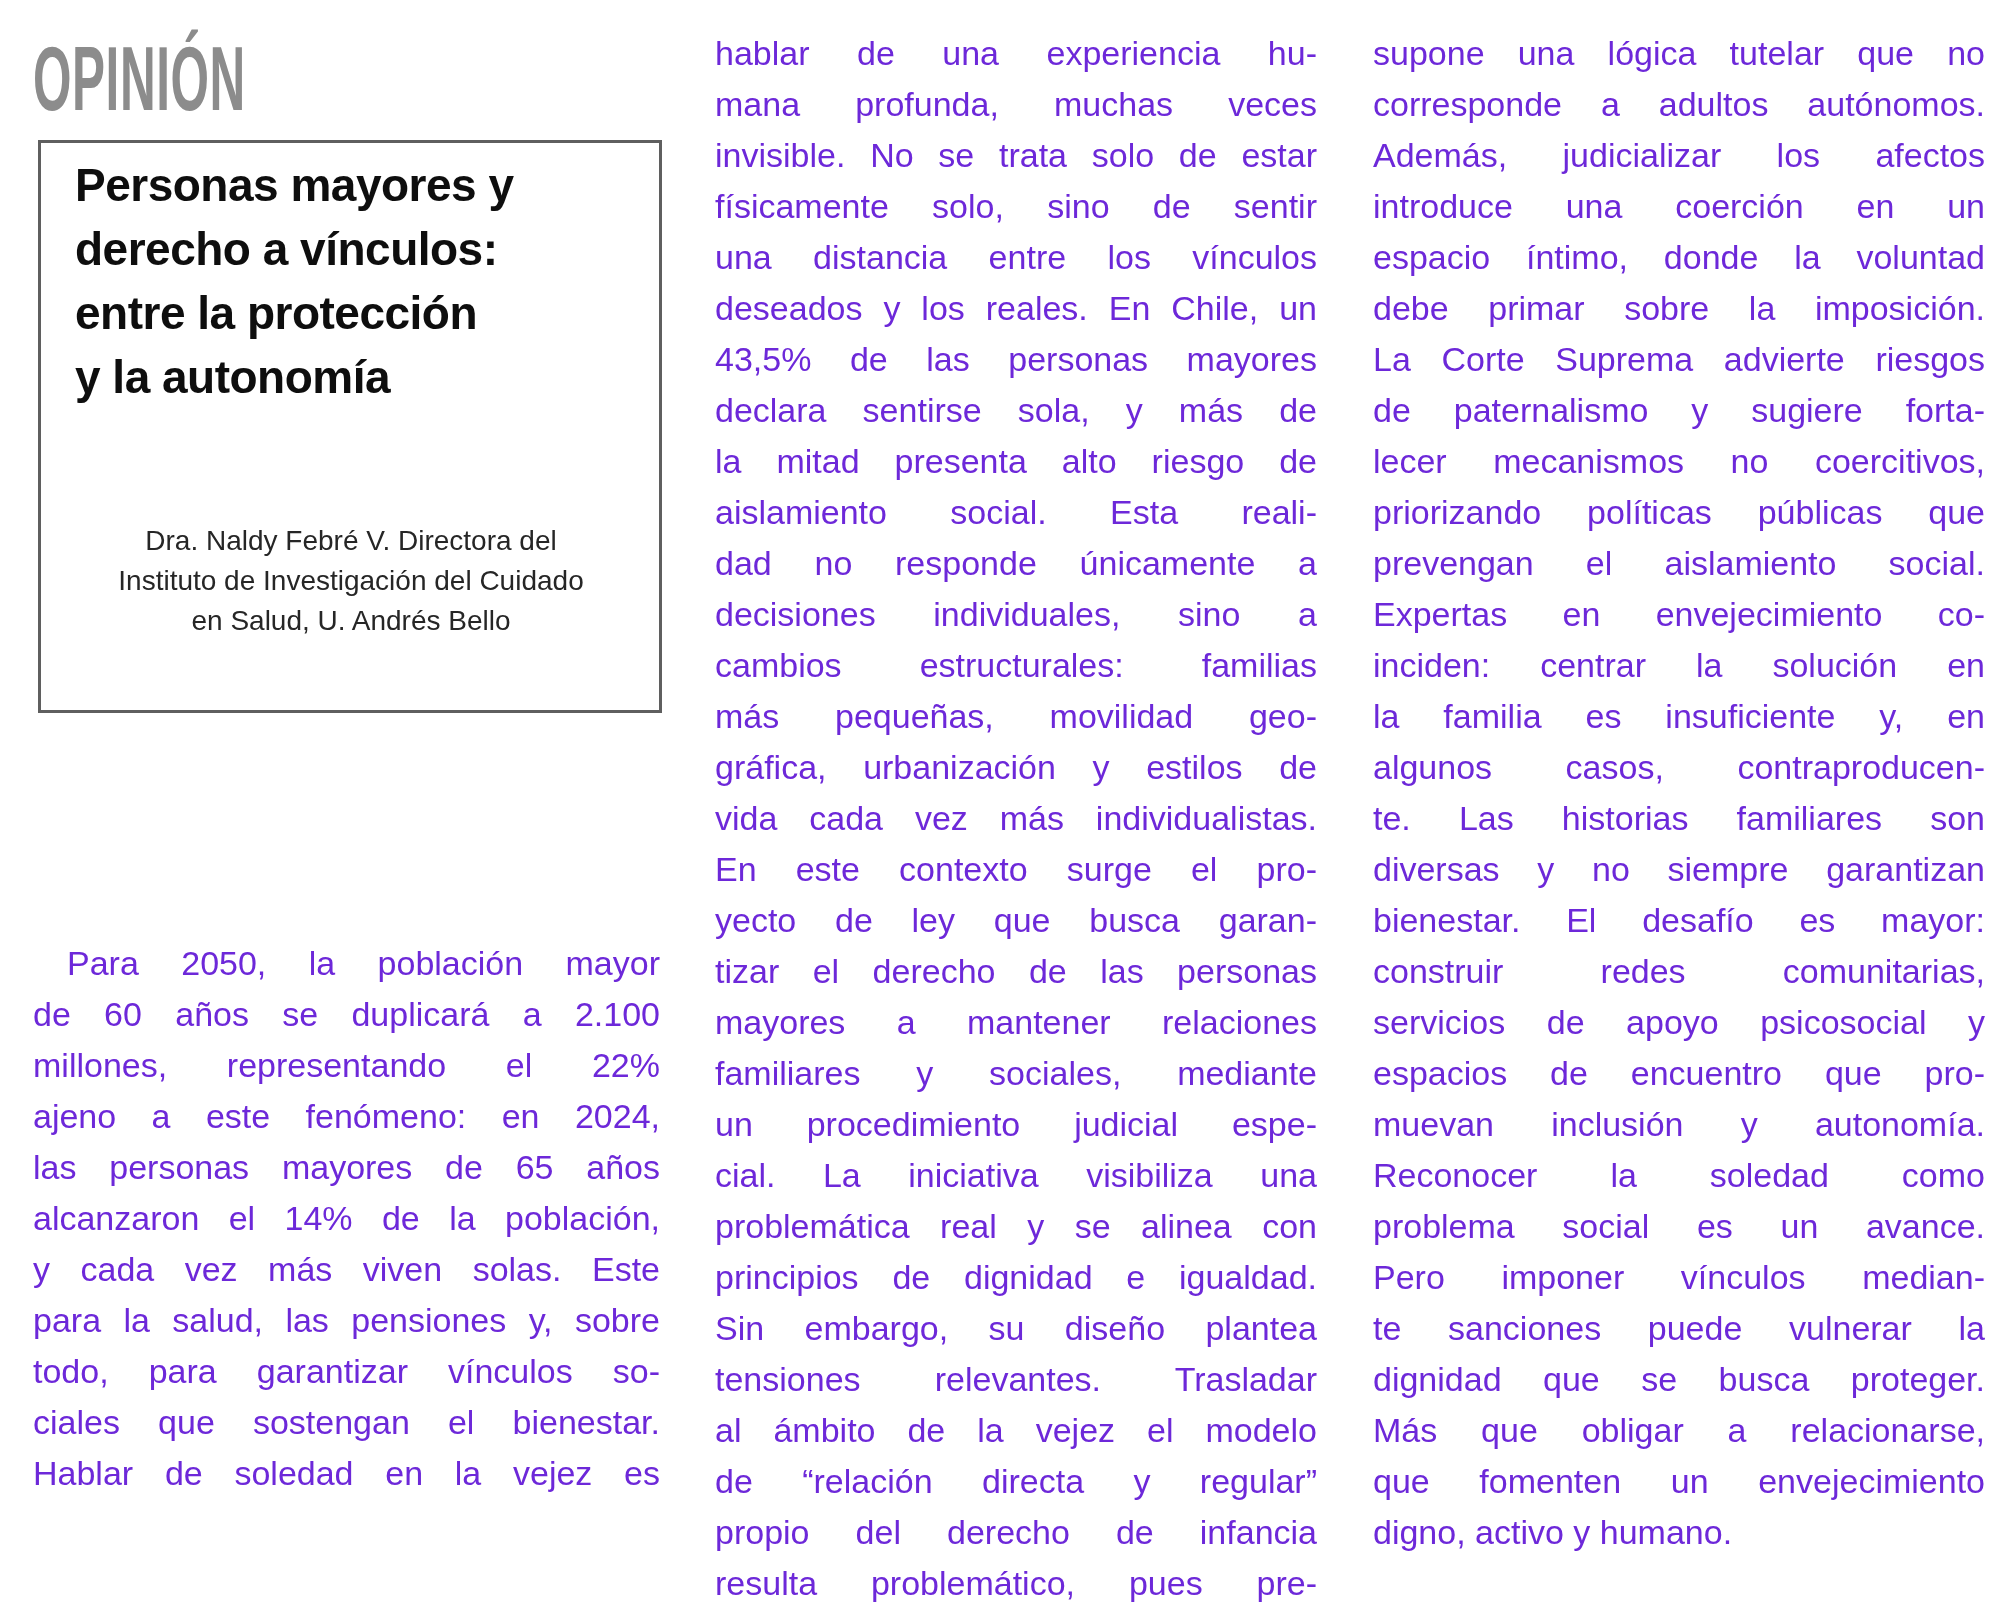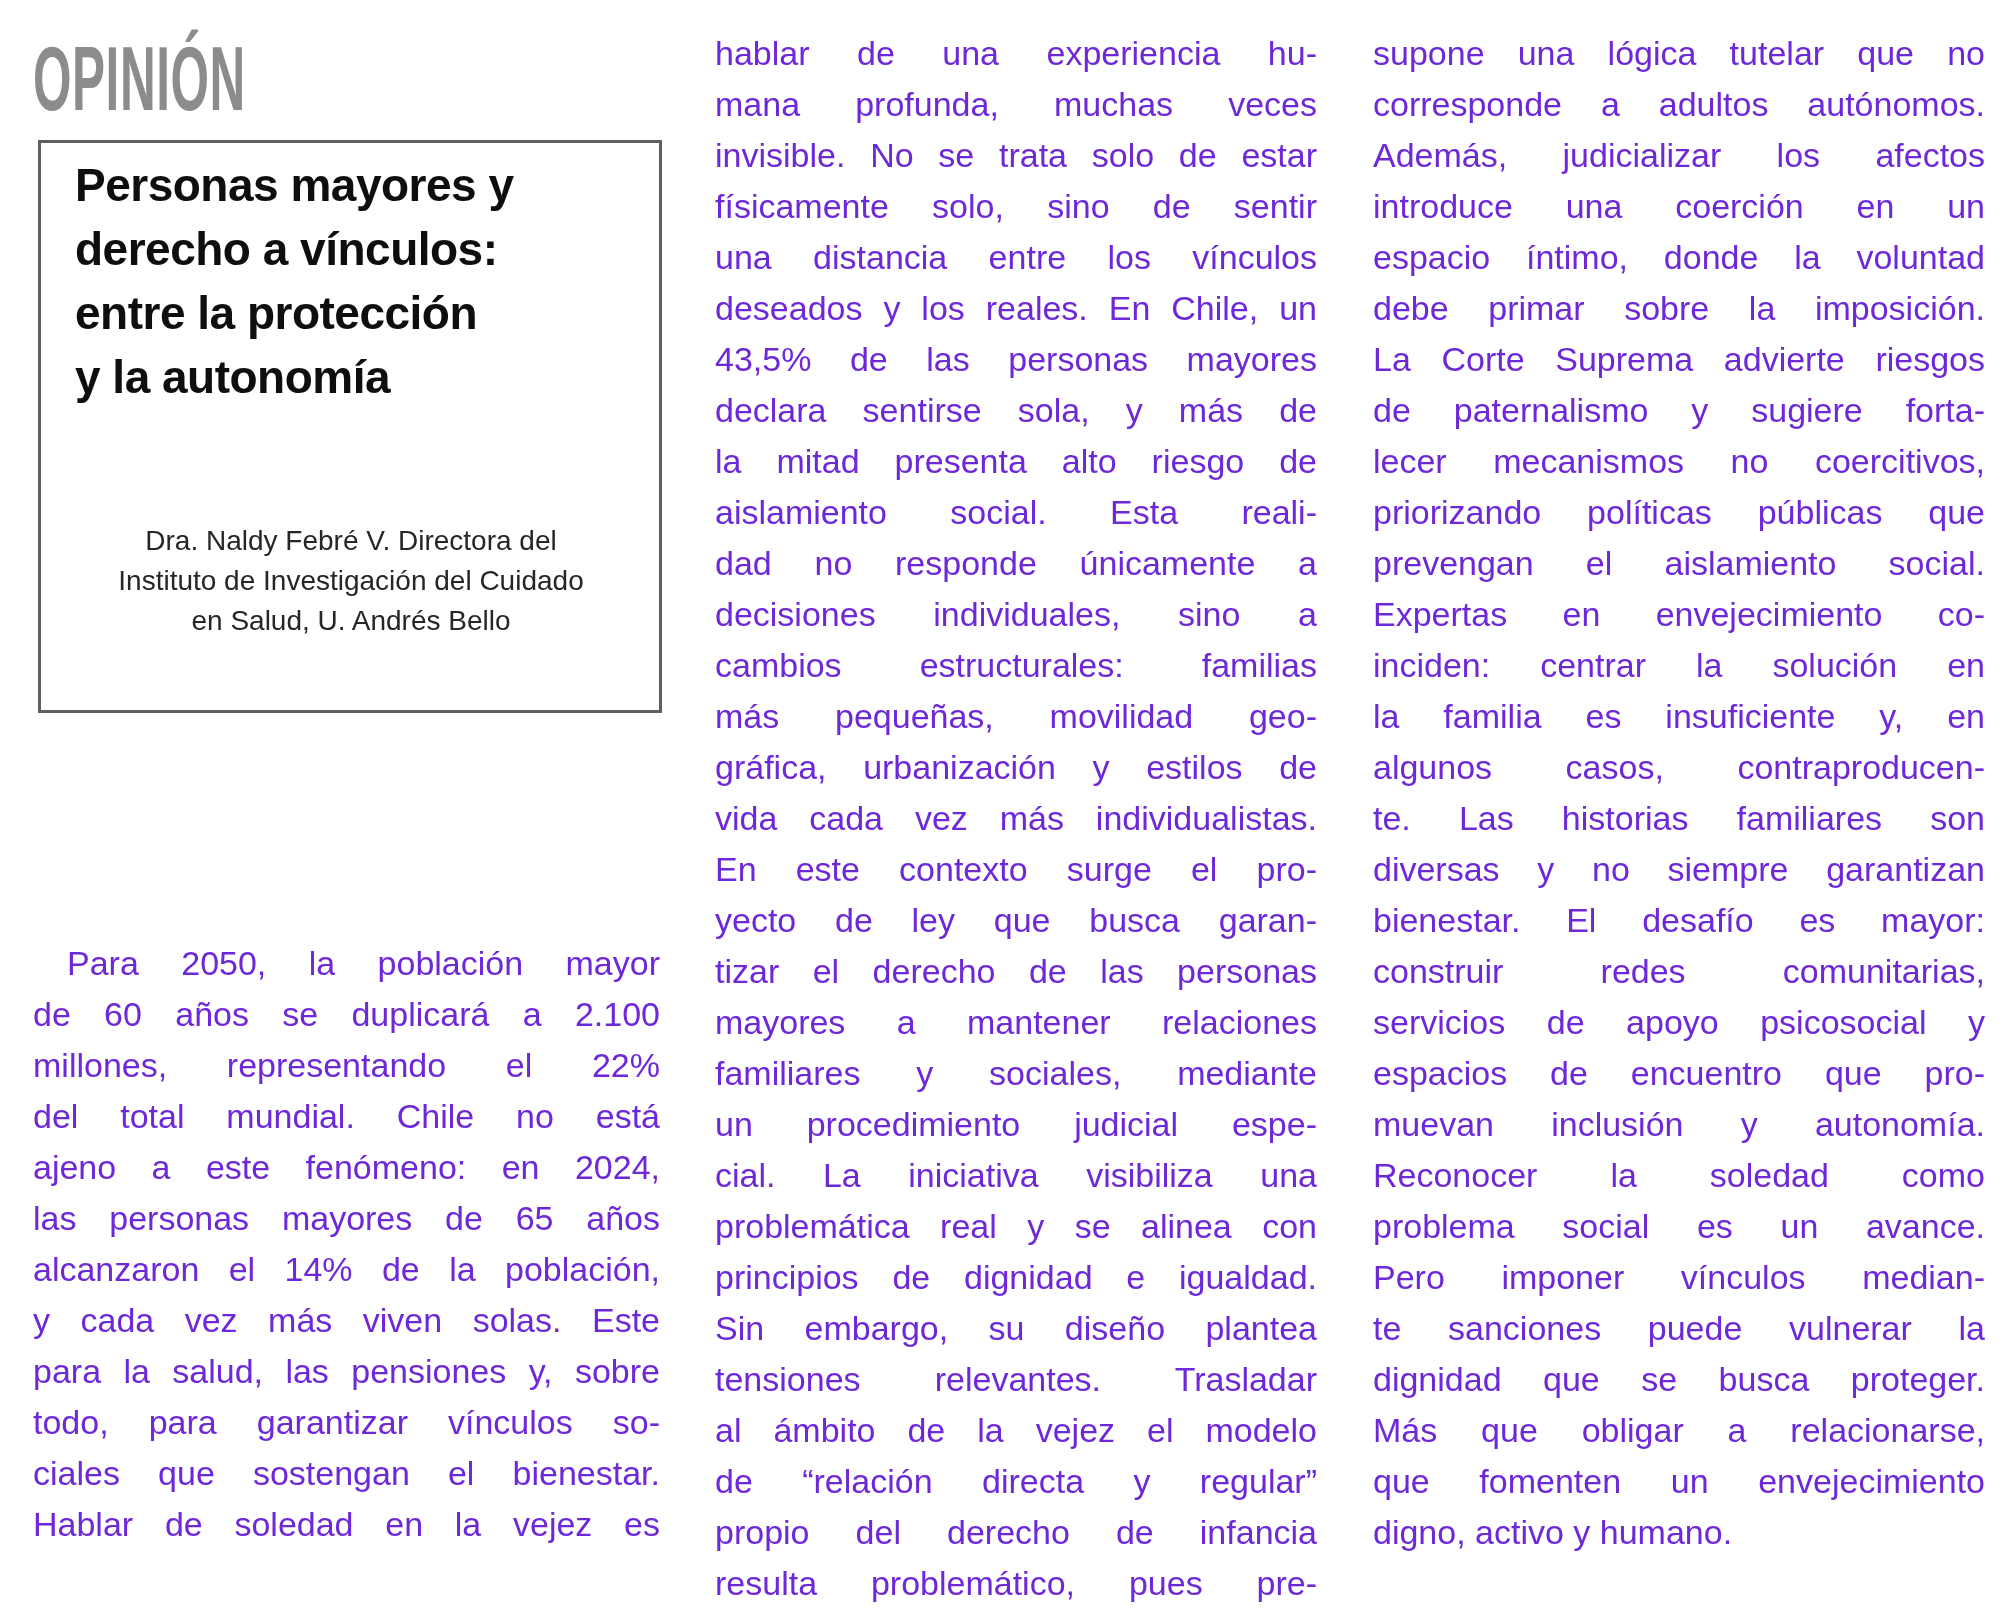--- a/index.html
+++ b/index.html
@@ -90,21 +90,20 @@
         <div class="line">Dra. Naldy Febré V. Directora del</div>
         <div class="line">Instituto de Investigación del Cuidado</div>
         <div class="line">en Salud, U. Andrés Bello</div>
       </div>
   </div>
 
   <div id="col1" class="body-col indent-first">
       <div class="line">Para 2050, la población mayor</div>
       <div class="line">de 60 años se duplicará a 2.100</div>
       <div class="line">millones, representando el 22%</div>
-      <div class="line">del total mundial. Chile no está</div>
       <div class="line">ajeno a este fenómeno: en 2024,</div>
       <div class="line">las personas mayores de 65 años</div>
       <div class="line">alcanzaron el 14% de la población,</div>
       <div class="line">y cada vez más viven solas. Este</div>
       <div class="line">para la salud, las pensiones y, sobre</div>
       <div class="line">todo, para garantizar vínculos so-</div>
       <div class="line">ciales que sostengan el bienestar.</div>
       <div class="line">Hablar de soledad en la vejez es</div>
     </div>
 

